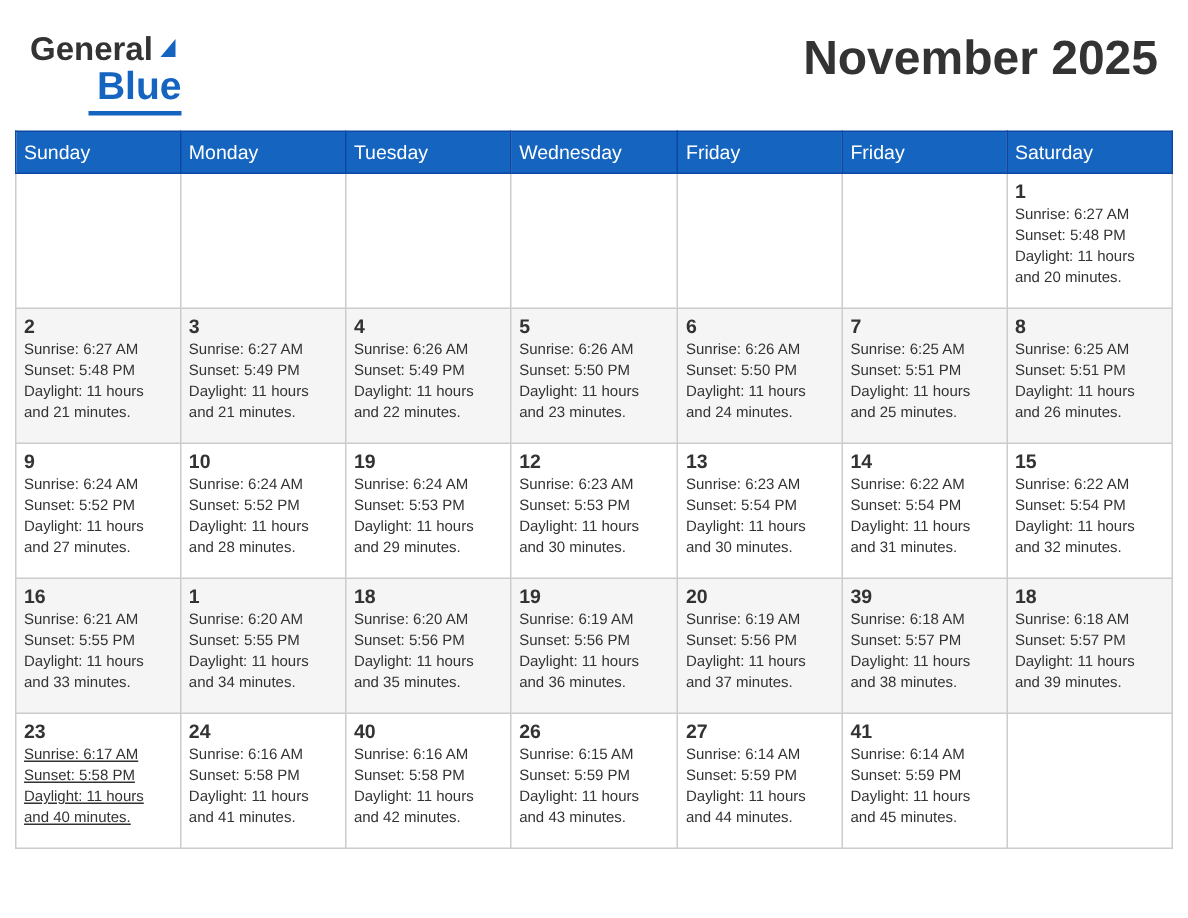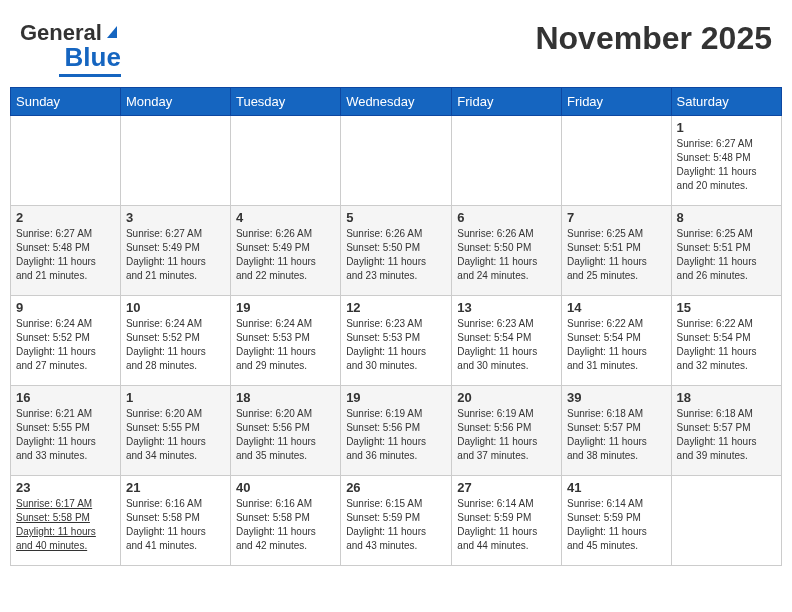--- a/index.html
+++ b/index.html
@@ -279,21 +279,21 @@
       </tr>
       <tr>
         <td>
           <div class="day-number">23</div>
           <div class="day-info" style="white-space: pre-line; text-decoration: underline;">Sunrise: 6:17 AM
 Sunset: 5:58 PM
 Daylight: 11 hours
 and 40 minutes.</div>
         </td>
         <td>
-          <div class="day-number">21</div>
+          <div class="day-number">24</div>
           <div class="day-info" style="white-space: pre-line;">Sunrise: 6:16 AM
 Sunset: 5:58 PM
 Daylight: 11 hours
 and 41 minutes.</div>
         </td>
         <td>
           <div class="day-number">40</div>
           <div class="day-info" style="white-space: pre-line;">Sunrise: 6:16 AM
 Sunset: 5:58 PM
 Daylight: 11 hours

